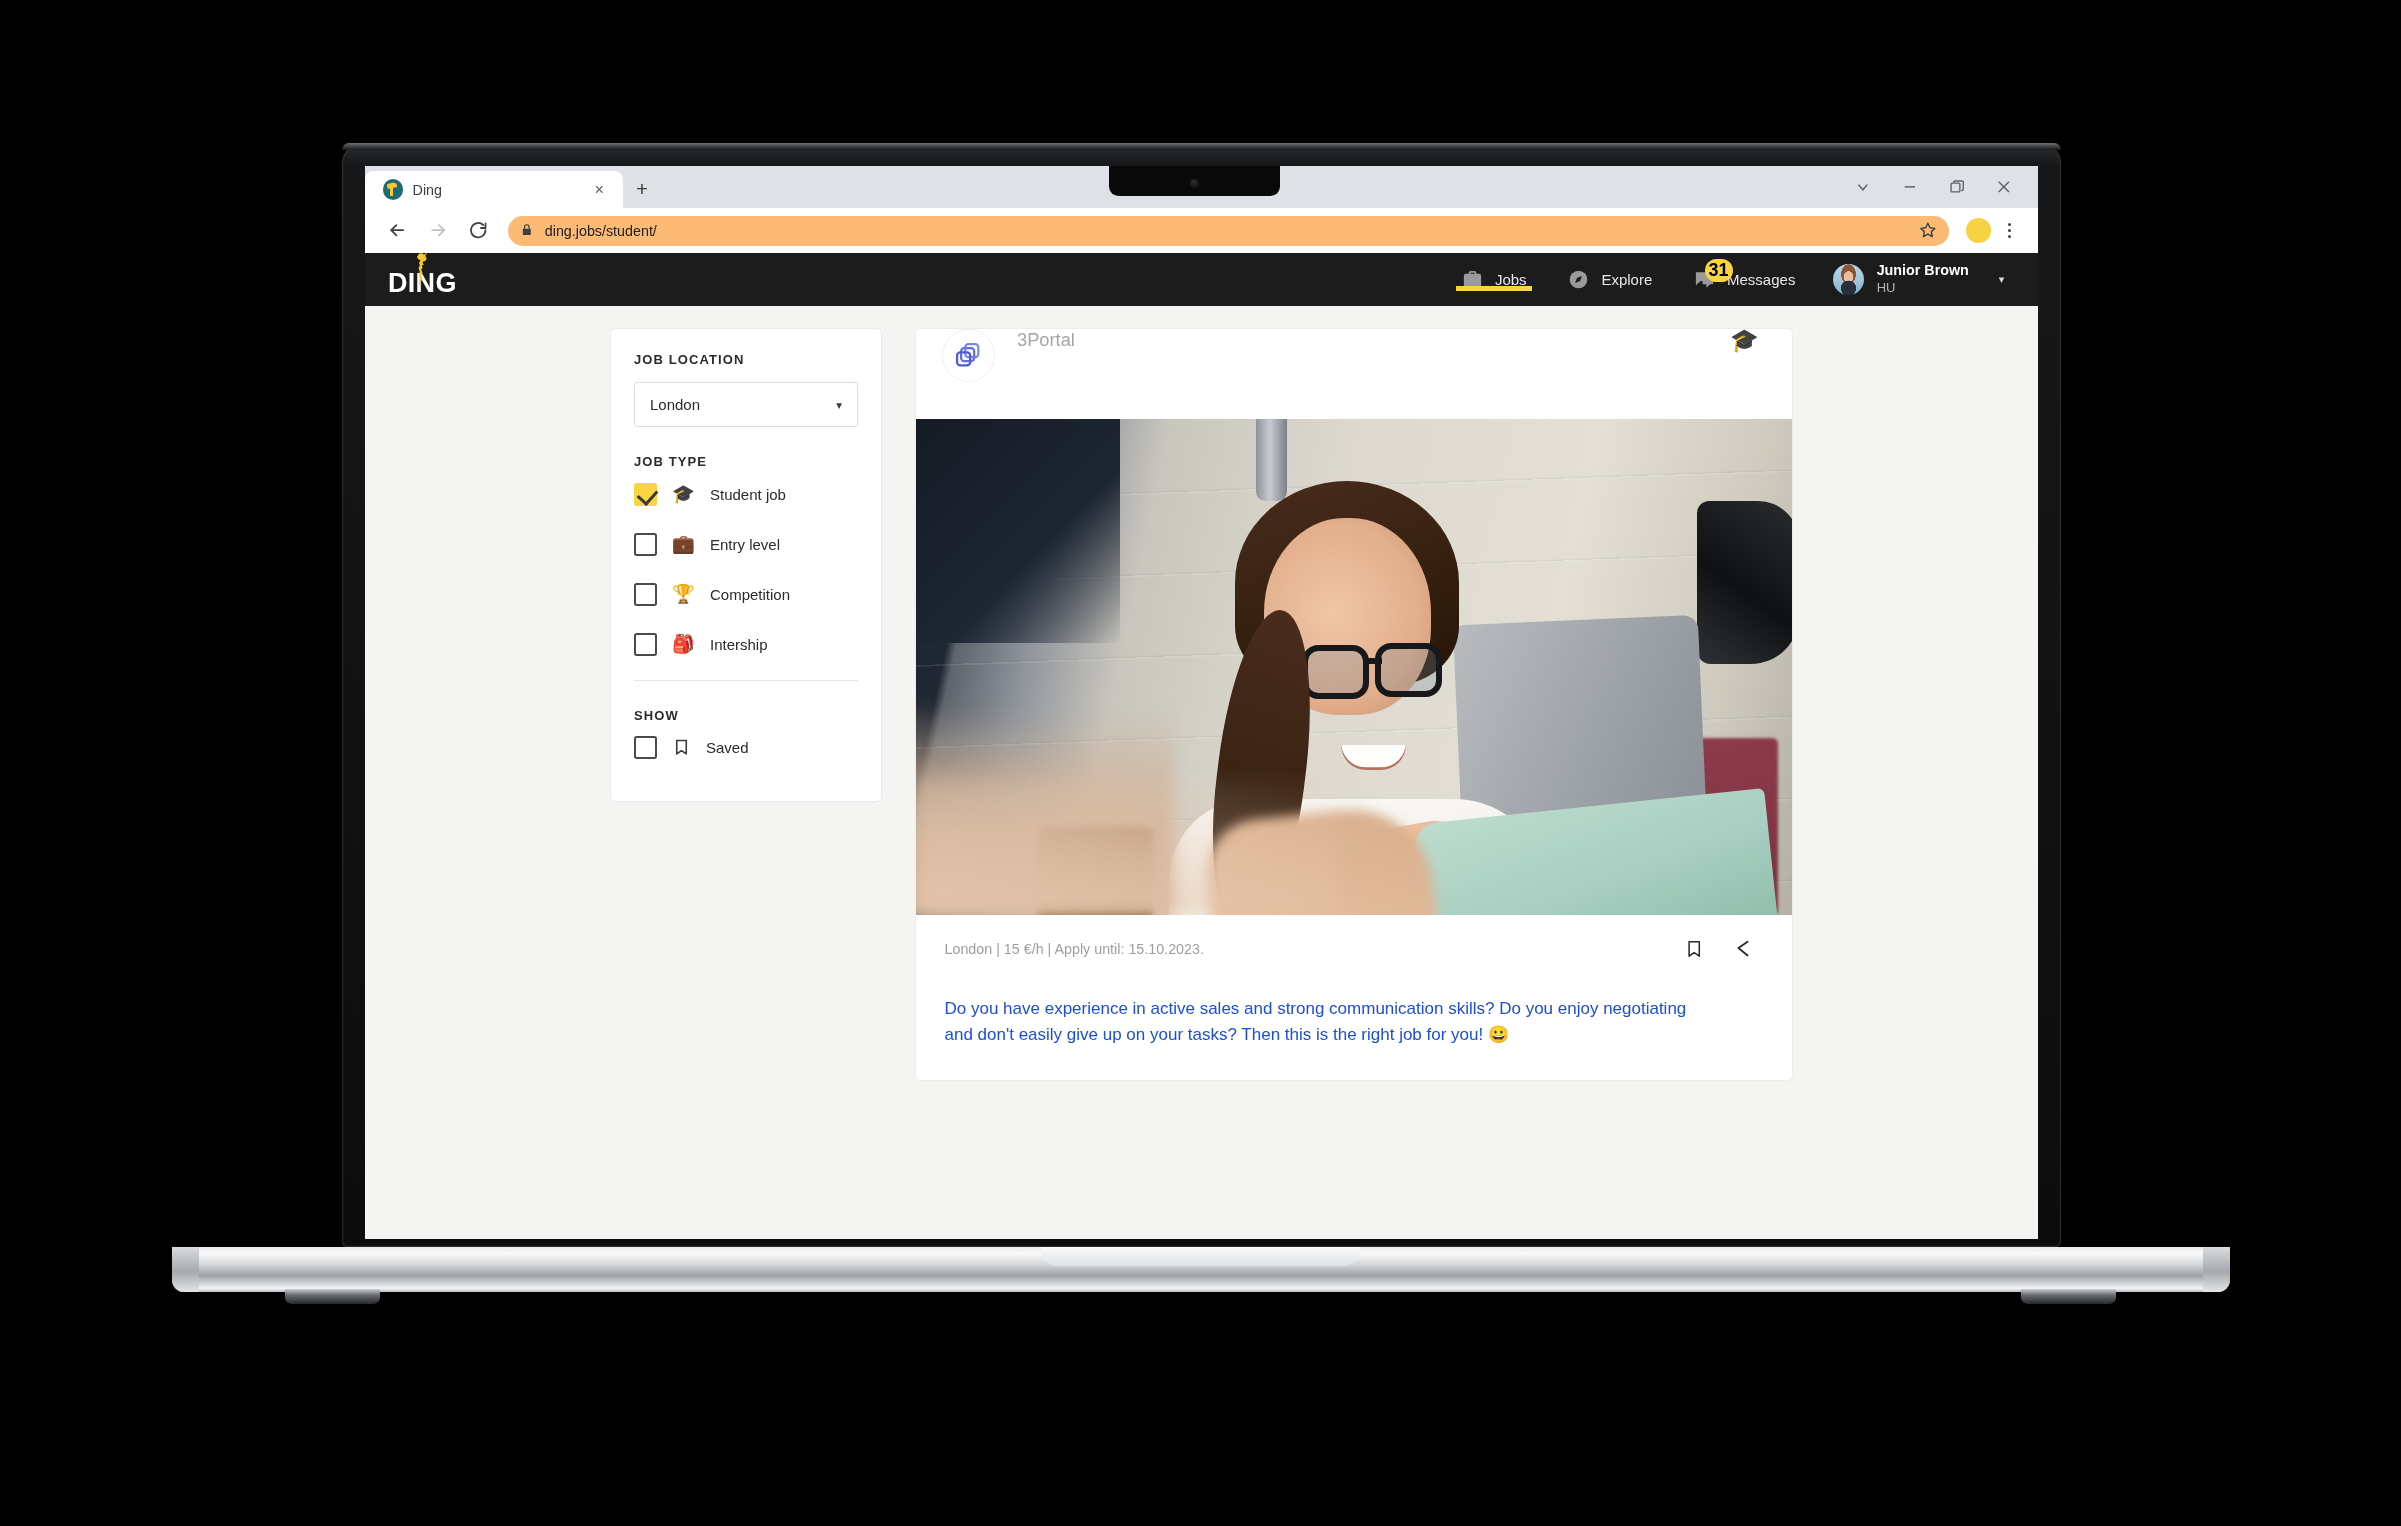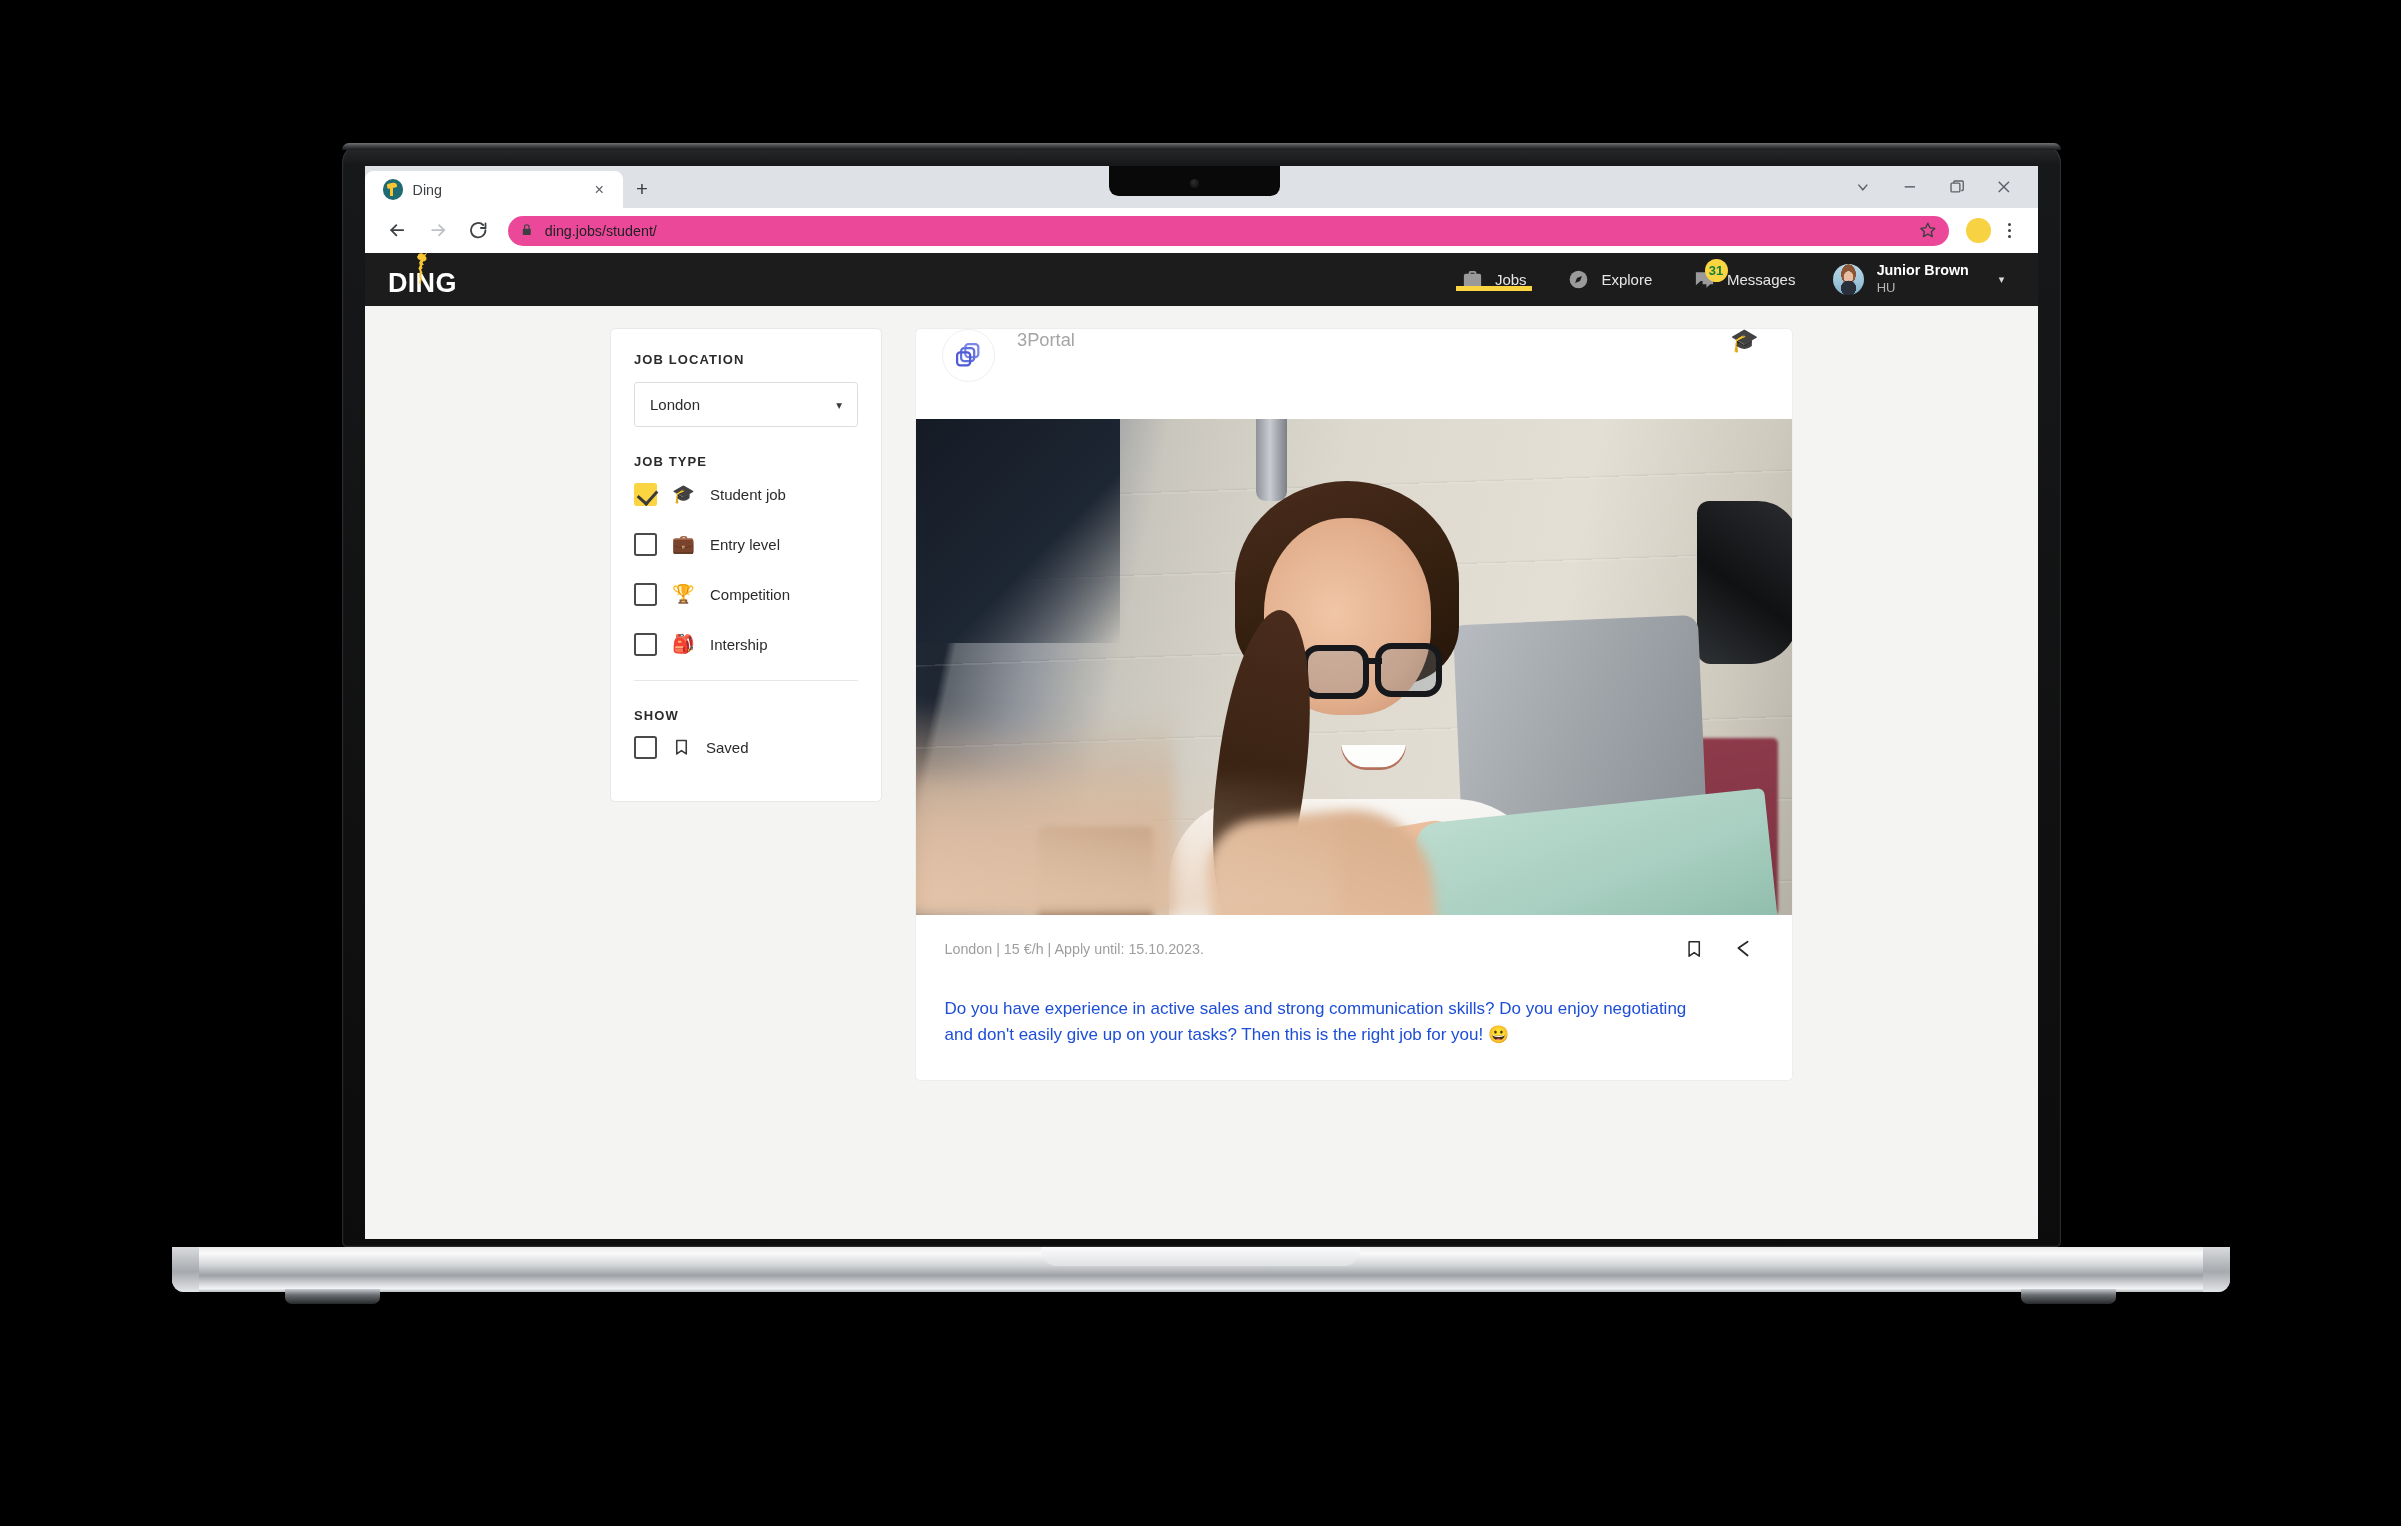--- a/index.html
+++ b/index.html
@@ -209,21 +209,21 @@
   .nav-btn {
     width: 35px; height: 35px;
     display: flex; align-items: center; justify-content: center;
     color: #3c4043;
     flex: 0 0 auto;
   }
   .nav-btn.disabled { color: #bdc1c6; }
   #omnibox {
     flex: 1 1 auto;
     height: 30px;
-    background: #ec4899;
+    background: #fdba74;
     border-radius: 15px;
     display: flex;
     align-items: center;
     padding: 0 12.2px;
     gap: 11px;
     margin-left: 6.8px;
   }
   #omni-url {
     font-size: 14.3px;
     color: #202124;
@@ -311,22 +311,22 @@
     height: 4.8px;
     background: #fbd541;
   }
   .nav-ico { position: relative; width: 23px; height: 23px; flex: 0 0 auto; }
   .badge {
     position: absolute;
     left: 11.5px; top: -8.8px;
     min-width: 23px; height: 23px;
     border-radius: 11.5px;
     background: #fbd541;
-    color: #15803d;
-    font-size: 13px;
+    color: #000000;
+    font-size: 18px;
     font-weight: 700;
     display: flex; align-items: center; justify-content: center;
     padding: 0 4.1px;
   }
   #user-chip {
     display: flex;
     align-items: center;
     gap: 12.2px;
     padding: 0 6.8px 0 17.7px;
   }

